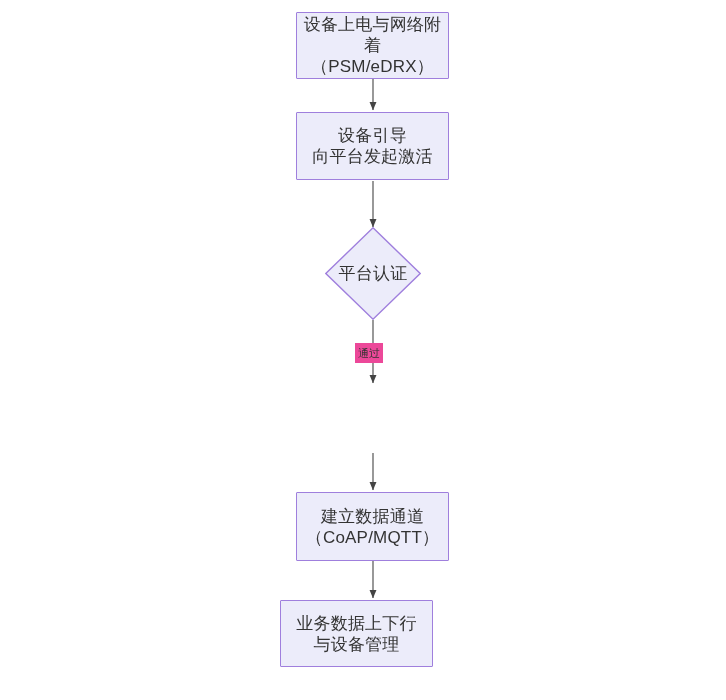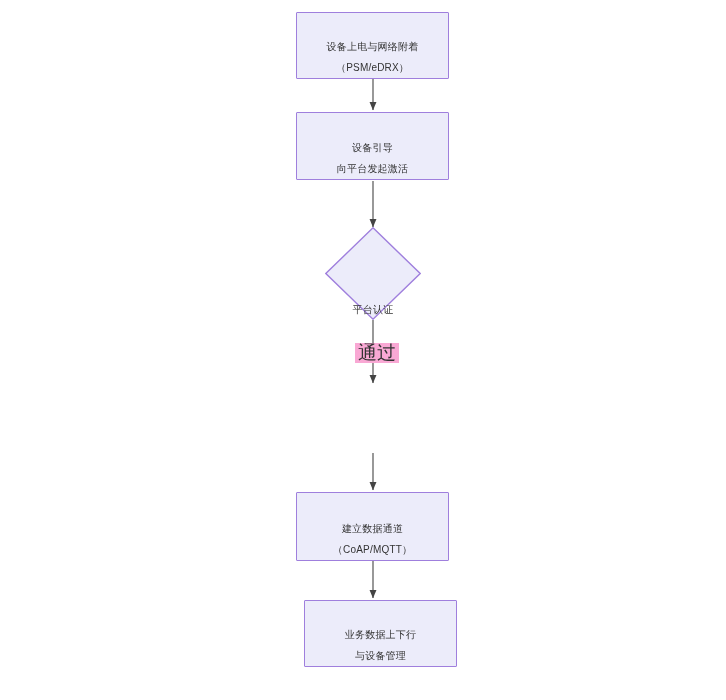--- a/index.html
+++ b/index.html
@@ -26,25 +26,25 @@
     left: 0;
     top: 0;
     width: 726px;
     height: 700px;
     pointer-events: none;
   }
   .node {
     position: absolute;
     box-sizing: border-box;
     display: flex;
-    align-items: flex-end;
+    align-items: center;
     justify-content: center;
     text-align: center;
     color: #333333;
-    font-size: 10px;
+    font-size: 17px;
     line-height: 21px;
     letter-spacing: 0.2px;
   }
   .node.process {
     background: #ececfa;
     border: 1.4px solid #9f7fdd;
     border-radius: 1px;
   }
   .node-label {
     white-space: pre-line;
@@ -60,23 +60,23 @@
     top: 0;
     width: 100%;
     height: 100%;
   }
   .node.decision .node-label {
     position: relative;
     z-index: 2;
   }
   .edge-label {
     position: absolute;
-    background: #f9a8d4;
+    background: #ec4899;
     color: #333333;
-    font-size: 19px;
+    font-size: 11px;
     line-height: 18px;
     padding: 1px 3px;
     white-space: nowrap;
     text-align: center;
   }
 </style>
 </head>
 <body>
 
 <div id="flow-canvas">
@@ -120,18 +120,18 @@
   <div class="edge-label" style="left:355px; top:343px;">
     <span>通过</span>
   </div>
 
 
   <div class="node process" style="left:296px; top:492px; width:153px; height:69px;">
     <span class="node-label">建立数据通道
 （CoAP/MQTT）</span>
   </div>
 
-  <div class="node process" style="left:304px; top:600px; width:153px; height:67px;">
+  <div class="node process" style="left:280px; top:600px; width:153px; height:67px;">
     <span class="node-label">业务数据上下行
 与设备管理</span>
   </div>
 
 </div>
 
 </body></html>

